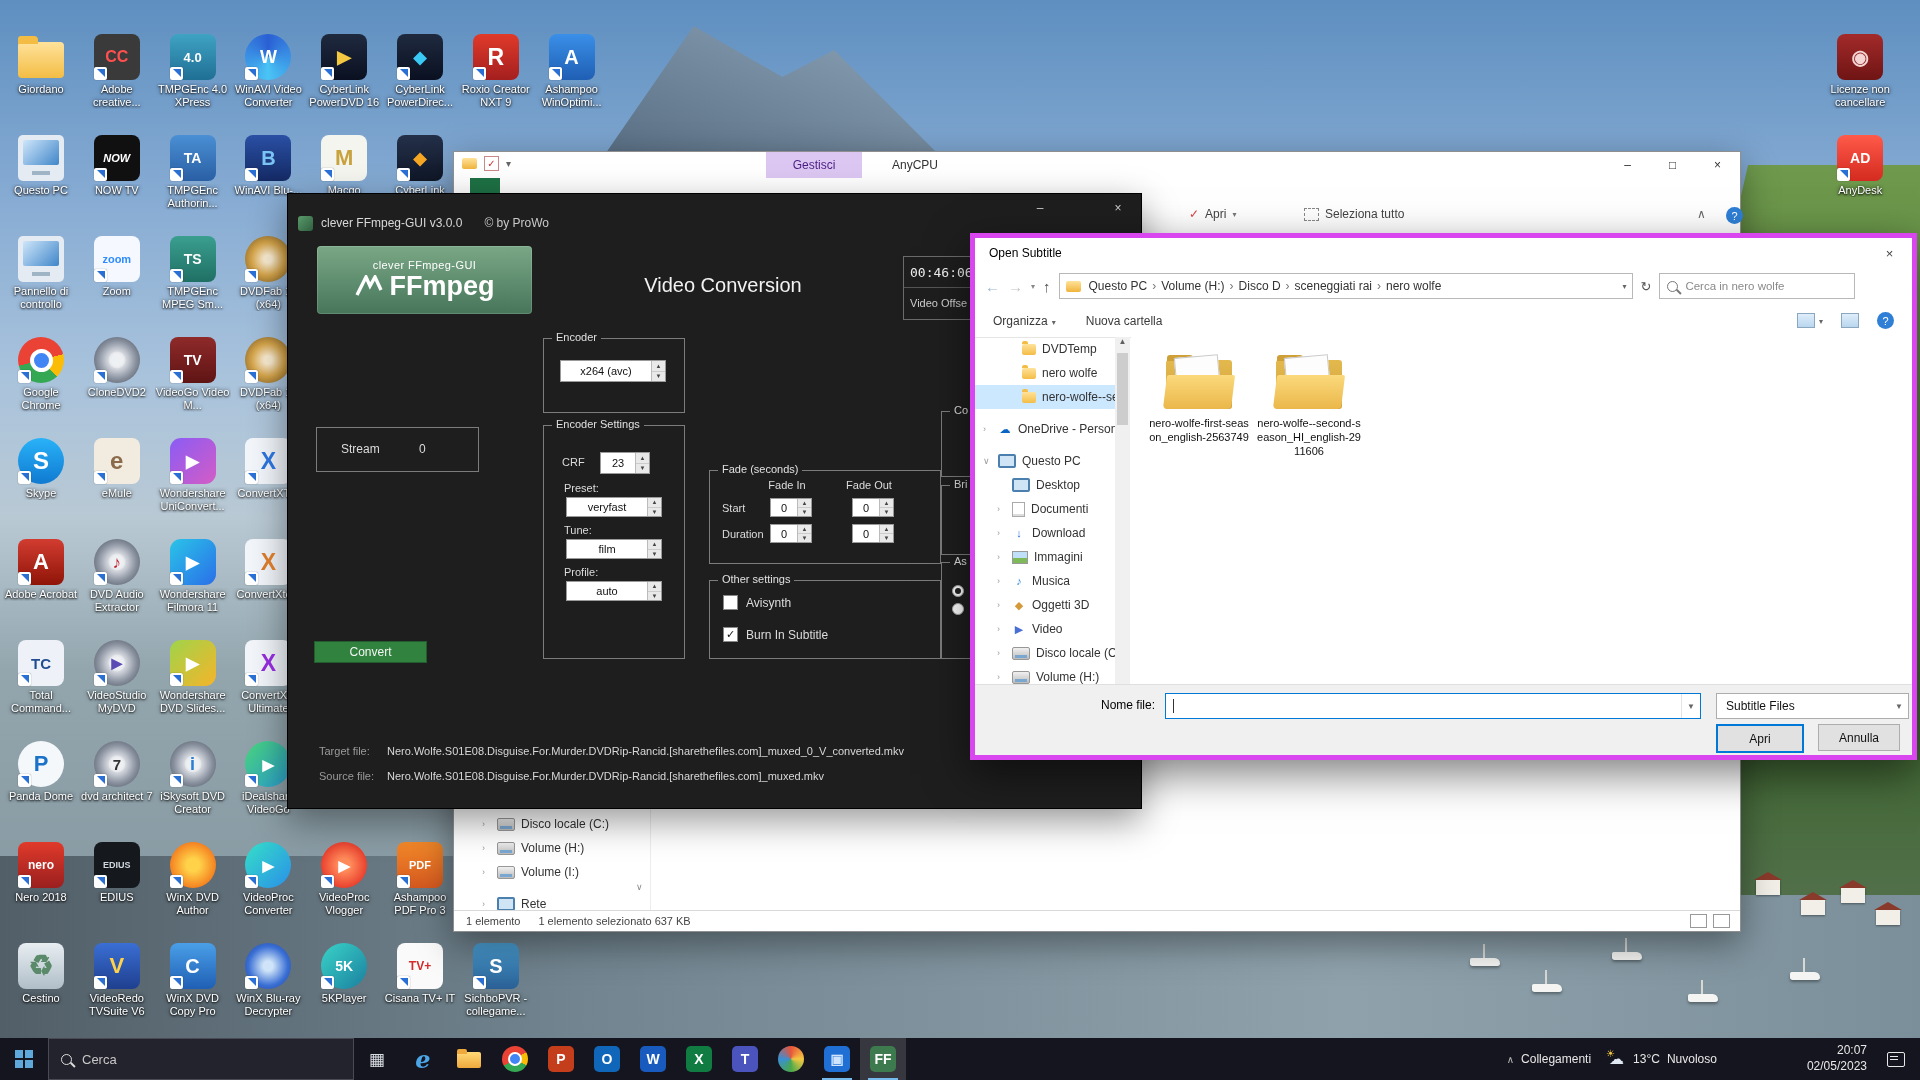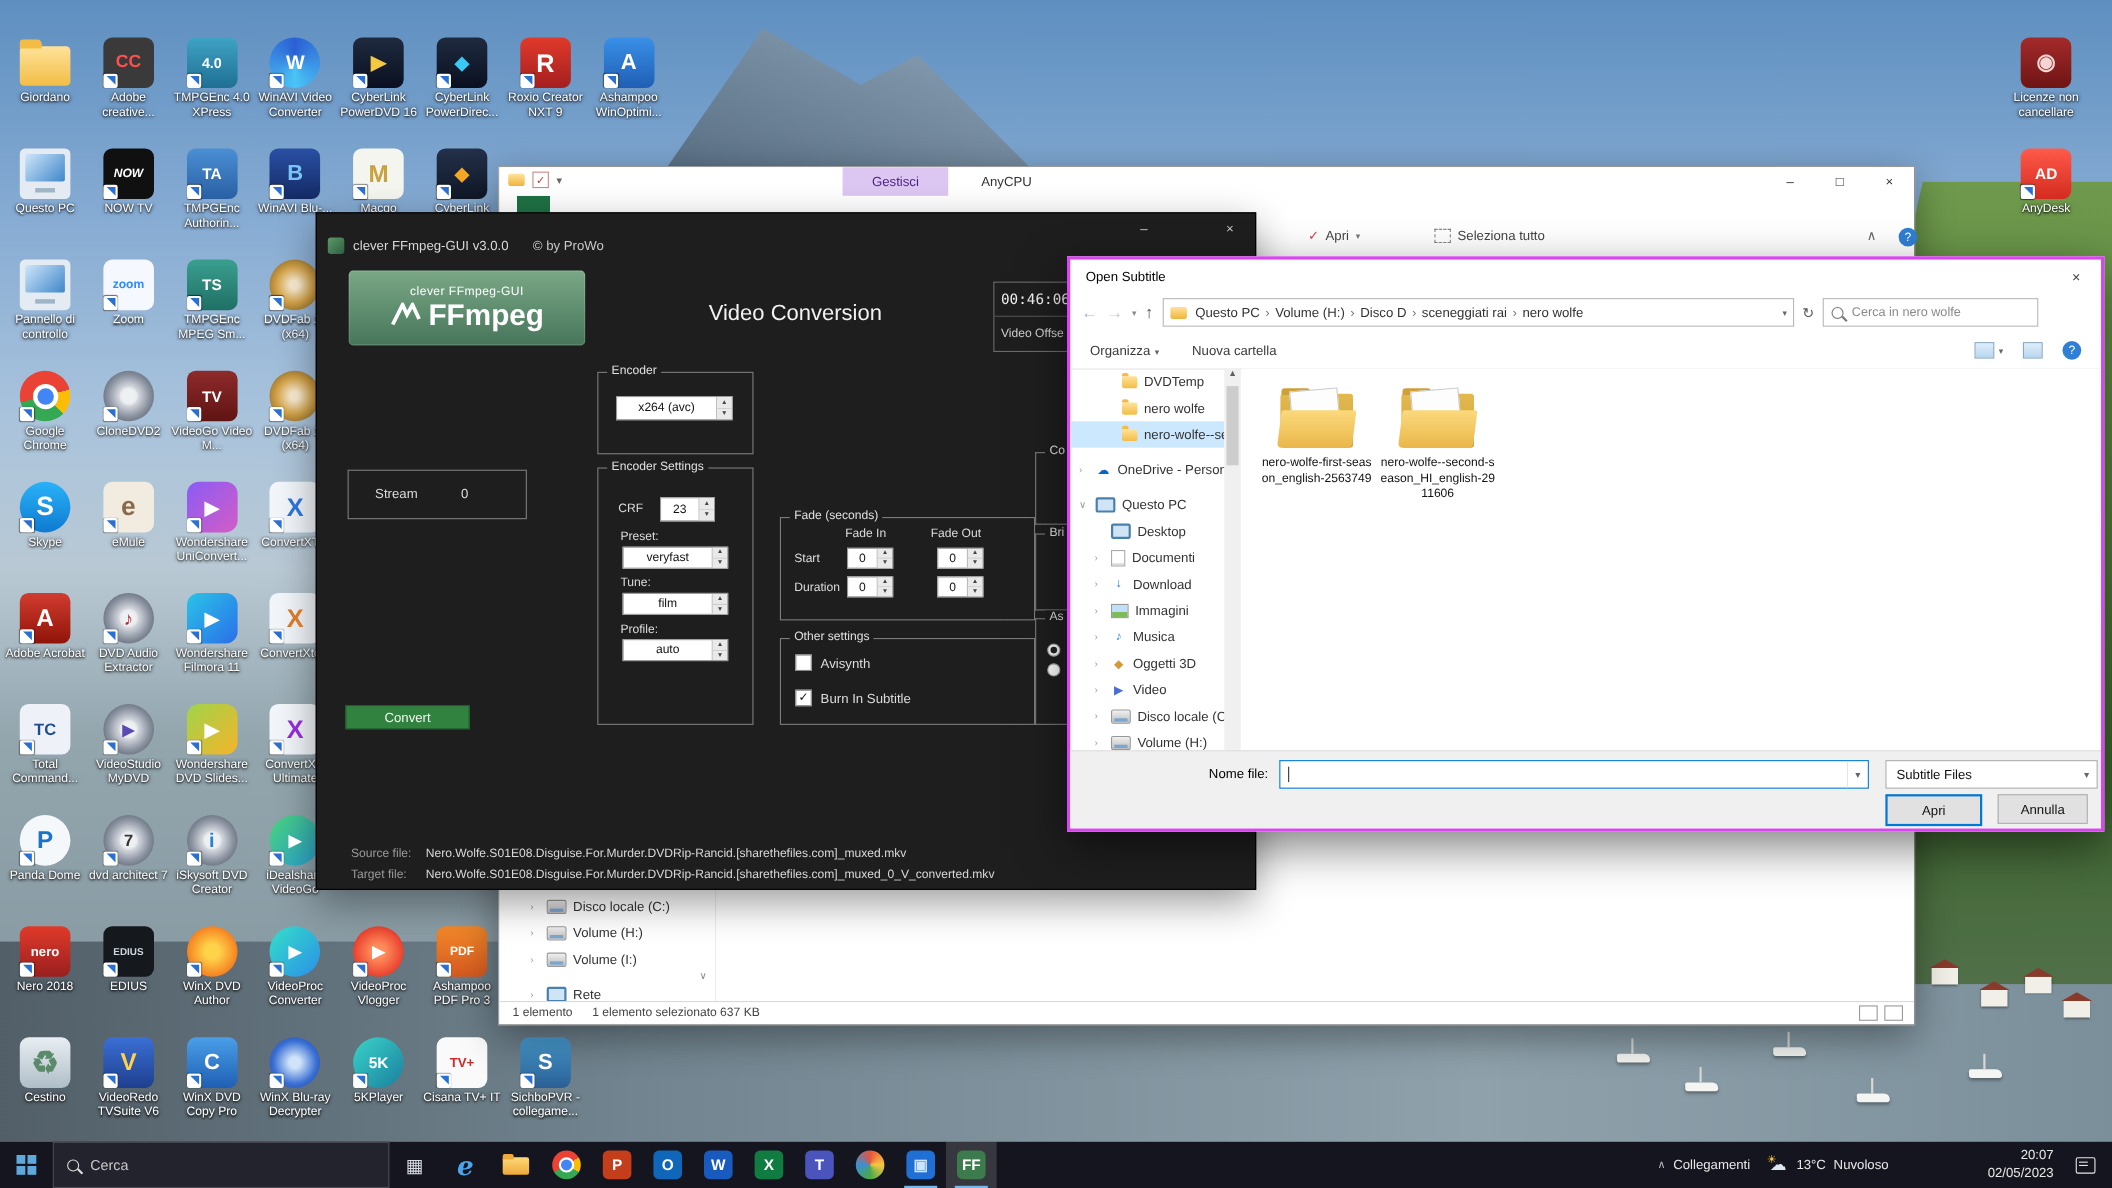--- a/index.html
+++ b/index.html
@@ -100,21 +100,21 @@
   .cb{position:absolute;display:flex;align-items:center;gap:8px;font-size:12px;color:#dcdcdc;}
   .cb-box{width:13px;height:13px;background:#fff;border:1px solid #888;display:flex;align-items:center;justify-content:center;font-size:11px;color:#111;line-height:1;}
   .ff-convert{position:absolute;left:26px;top:447px;width:111px;height:20px;background:#31813f;border:1px solid #235c2d;color:#f2f6f2;display:flex;align-items:center;justify-content:center;font-size:12px;cursor:pointer;}
   .frag{position:absolute;left:653px;width:31px;border:1px solid #7c7c7c;border-right:none;}
   .radio{position:absolute;width:10px;height:10px;border-radius:50%;border:1px solid #aaa;background:#fff;}
   .radio.on::after{content:"";position:absolute;left:2px;top:2px;width:6px;height:6px;border-radius:50%;background:#222;}
   .ff-file{position:absolute;left:31px;display:flex;gap:10px;font-size:11px;}
   .ff-file .fl{color:#9a9a9a;width:58px;flex:0 0 auto;}
   .ff-file .fv{color:#d8d8d8;}
   
-  #dlg{left:970px;top:233px;width:937px;height:517px;background:#fff;border:3px solid #d946ef;box-shadow:0 14px 40px rgba(0,0,0,.5);}
+  #dlg{left:970px;top:233px;width:937px;height:517px;background:#fff;border:5px solid #d946ef;box-shadow:0 14px 40px rgba(0,0,0,.5);}
   .dlg-titlebar{position:relative;height:30px;display:flex;align-items:center;padding-left:14px;font-size:12px;color:#000;}
   .dlg-close{position:absolute;right:0;top:0;width:45px;height:30px;display:flex;align-items:center;justify-content:center;font-size:13px;color:#444;}
   .dlg-nav{height:36px;display:flex;align-items:center;padding:0 10px;gap:8px;}
   .nav-arr{font-size:15px;}
   .crumbbar{flex:0 0 560px;height:24px;border:1px solid #b8b8b8;display:flex;align-items:center;padding:0 6px;font-size:12px;color:#333;position:relative;overflow:hidden;}
   .crumb{display:flex;align-items:center;}
   .crumb-txt{padding:0 5px;white-space:nowrap;}
   .crumb-sep{color:#777;font-size:12px;}
   .crumb:last-child .crumb-sep{display:none;}
   .crumb-dd{position:absolute;right:5px;font-size:8px;color:#666;}
@@ -784,21 +784,21 @@
       <span class="grp-label">Bri</span>
     </div>
     <div class="frag" style="top:368px;height:95px;">
       <span class="grp-label">As</span>
       <span class="radio on" style="left:10px;top:22px;"></span>
       <span class="radio" style="left:10px;top:40px;"></span>
     </div>
 
     <div class="ff-convert">Convert</div>
 
-    <div class="ff-file" style="top:551px;margin-top:44px;">
+    <div class="ff-file" style="top:551px;">
       <span class="fl">Target file:</span>
       <span class="fv">Nero.Wolfe.S01E08.Disguise.For.Murder.DVDRip-Rancid.[sharethefiles.com]_muxed_0_V_converted.mkv</span>
     </div>
     <div class="ff-file" style="top:576px;">
       <span class="fl">Source file:</span>
       <span class="fv">Nero.Wolfe.S01E08.Disguise.For.Murder.DVDRip-Rancid.[sharethefiles.com]_muxed.mkv</span>
     </div>
   </div>
 
   <div class="win" id="dlg">

